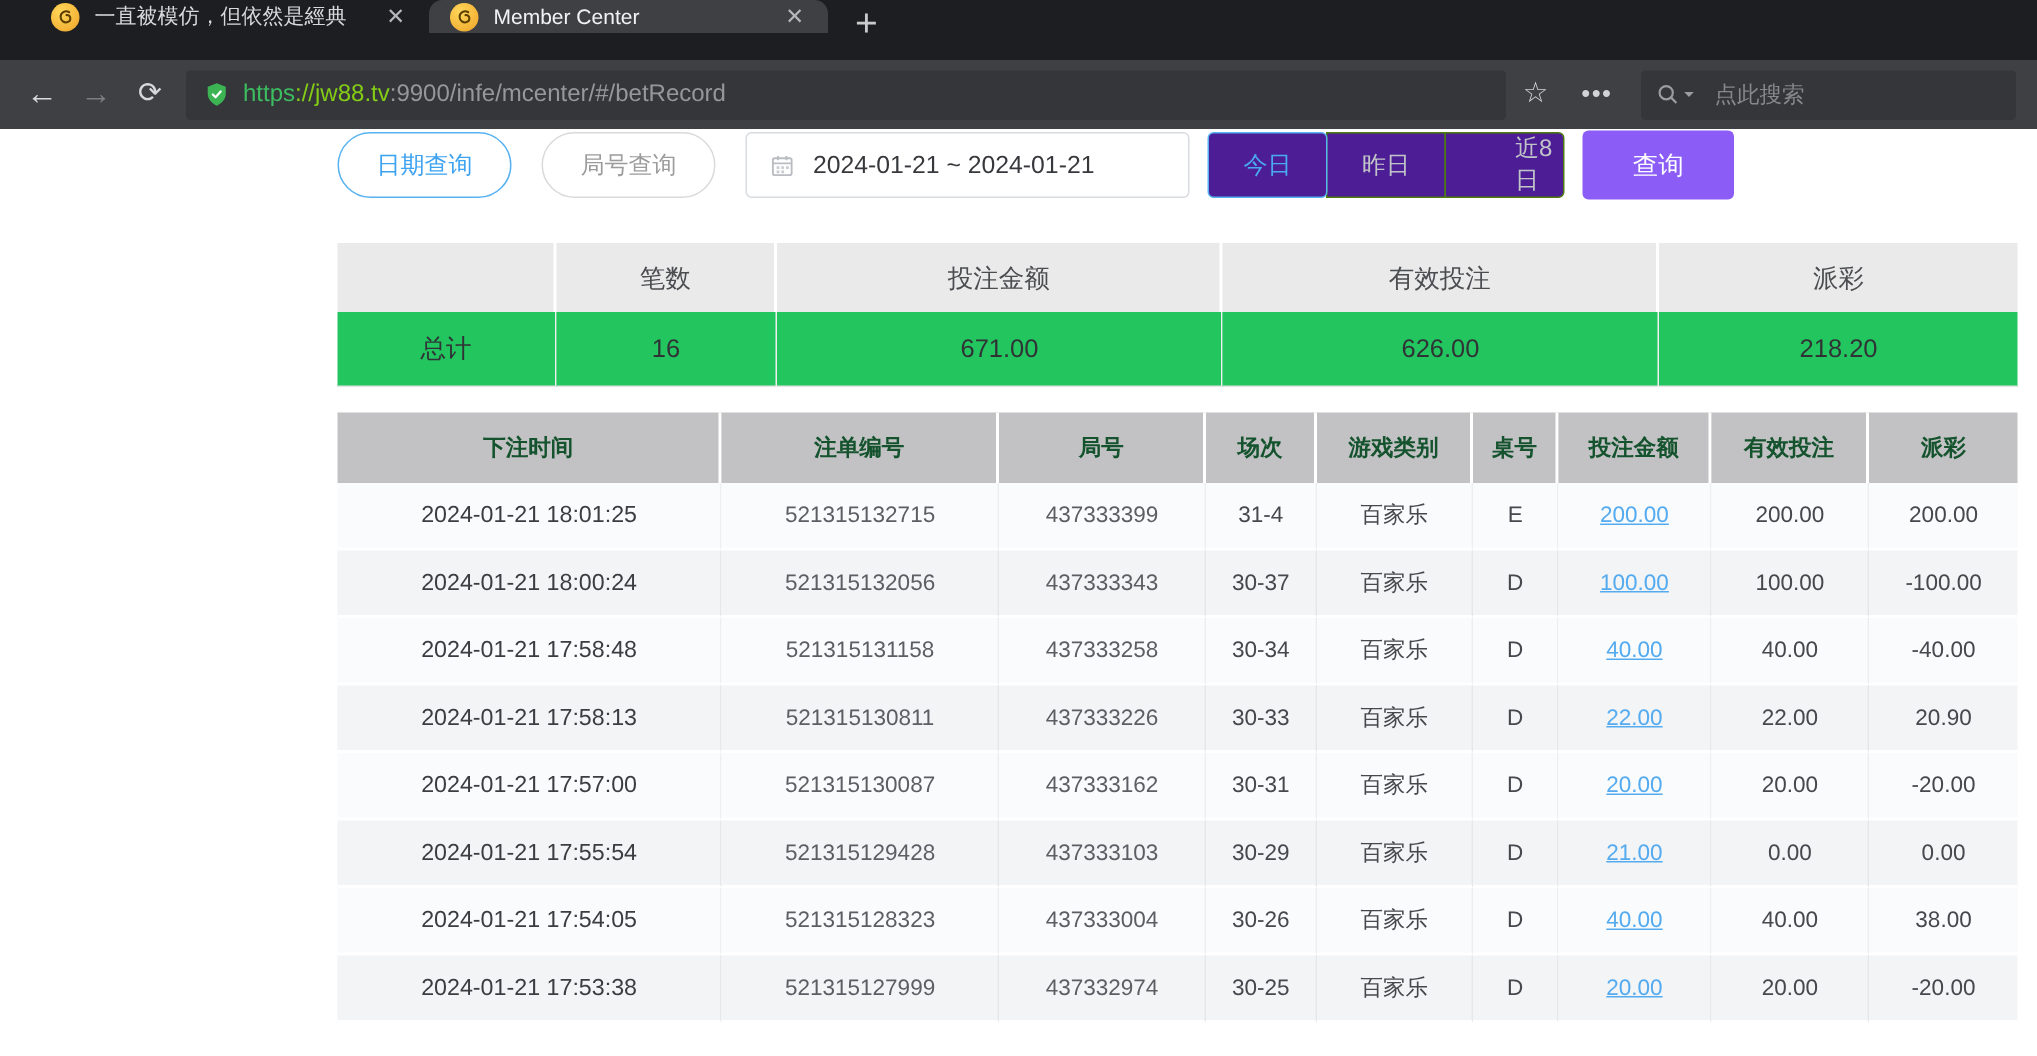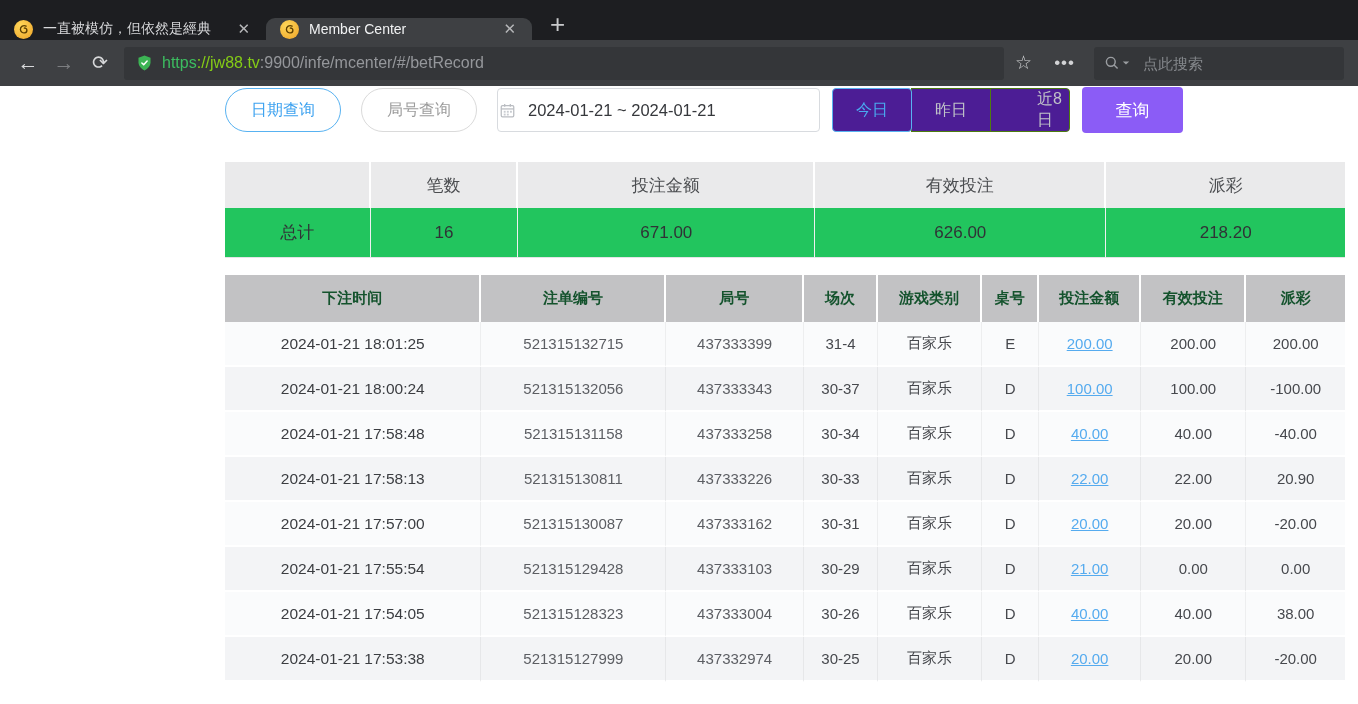--- a/index.html
+++ b/index.html
@@ -1,20 +1,20 @@
 <!DOCTYPE html>
 <html><head>
 <meta charset="utf-8">
 <style>
   * { margin:0; padding:0; box-sizing:border-box; }
   html,body { width:1358px; height:704px; overflow:hidden; background:#fff;
               font-family:"Liberation Sans","DejaVu Sans",sans-serif; }
 
   
-  .tabbar { height:40px; background:#1d1e21; display:flex; align-items:flex-end; }
+  .tabbar { height:40px; background:#1d1e21; display:flex; align-items:flex-start;padding-left:20px; }
   .tab { display:flex; align-items:center; gap:10px; padding:0 12px 0 14px; width:266px;
          color:#d8d9db; font-size:14px; cursor:default; }
   .tab.active { background:#3e4043; border-radius:9px 9px 0 0; color:#f1f2f3; }
   .tab-title { flex:1; white-space:nowrap; overflow:hidden; }
   .favicon { width:19px; height:19px; border-radius:50%; flex:0 0 19px;
              background:radial-gradient(circle at 35% 30%, #ffd659, #eea428); position:relative; }
   .favicon svg { position:absolute; inset:2px; }
   .tab-close { color:#b6b7b9; font-size:15px; padding:2px 4px; }
   .newtab { color:#c9cacc; font-size:26px; font-weight:300; display:flex; align-items:center; padding:0 18px; }
 
@@ -38,22 +38,22 @@
   .mag-wrap { display:flex; align-items:center; gap:2px; color:#9a9da1; }
 
   
   .page { height:618px; background:#fff; padding:2px 13px 0 225px; }
 
   .filters { display:flex; align-items:center; height:44px; margin-bottom:30px; }
   .pill { height:44px; border:1px solid; border-radius:22px; padding:0 25px; font-size:16px;
           display:flex; align-items:center; background:#fff; cursor:pointer; }
   .pill.on  { border-color:#58b2f1; color:#3da2f0; }
   .pill.off { border-color:#dadada; color:#9c9c9c; margin-left:20px; }
-  .date-input { margin-left:20px; width:323px; height:44px; border:1px solid #d8dbdf; border-radius:4px;
-                display:flex; align-items:center; padding:0 2px; gap:13px; font-size:16.5px; color:#36383c; }
+  .date-input { margin-left:20px; width:296px; height:44px; border:1px solid #d8dbdf; border-radius:4px;
+                display:flex; align-items:center; padding:0 16px; gap:13px; font-size:16.5px; color:#36383c; }
   .segment { margin-left:12px; display:flex; }
   .seg { width:80px; height:44px; border:1px solid #4d7c0f; margin-left:-1px; display:flex;
          align-items:center; justify-content:center; font-size:16px; color:#c0c3c8; background:#4c1d95; }
   .seg:first-child { border-radius:4px 0 0 4px; margin-left:0; }
   .seg:last-child  { border-radius:0 4px 4px 0;padding-left:46px; }
   .seg.on { border-color:#58b2f1; color:#4aa9ef; border-radius:4px; z-index:1; }
   .query-btn { margin-left:12px; width:101px; height:46px; background:#8b5cf6; color:#fff; border:none;
                border-radius:4px; font-size:17px; font-family:inherit; }
 
   table { border-collapse:separate; border-spacing:0; table-layout:fixed; width:1120px; }

